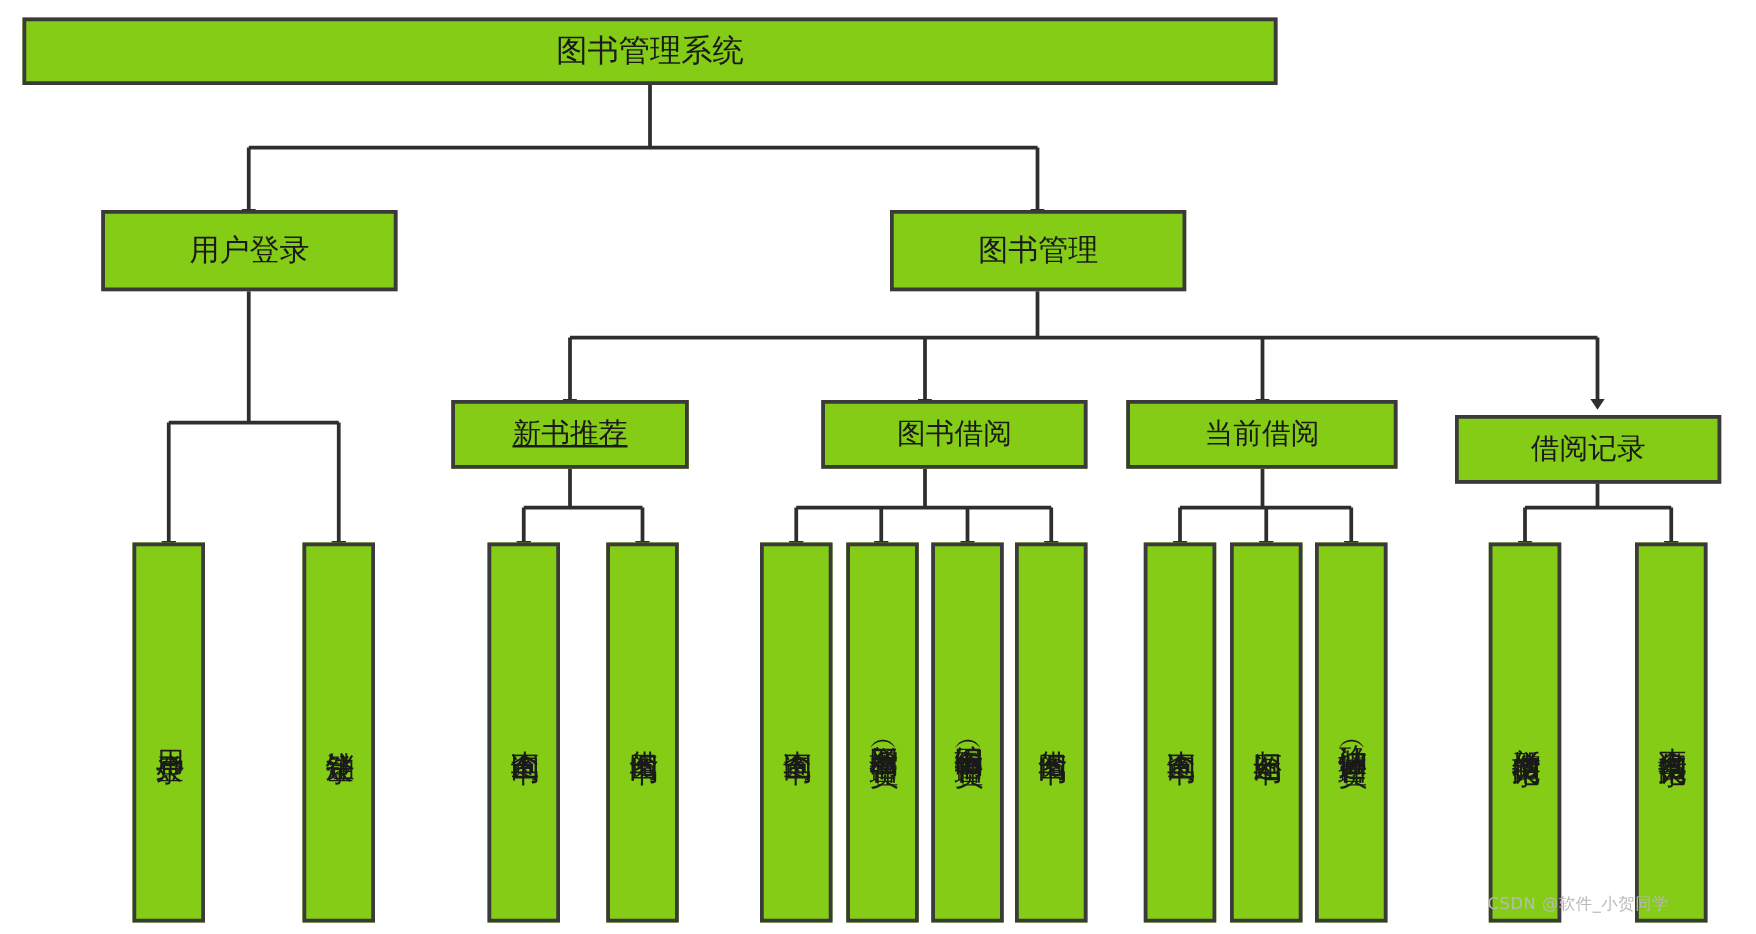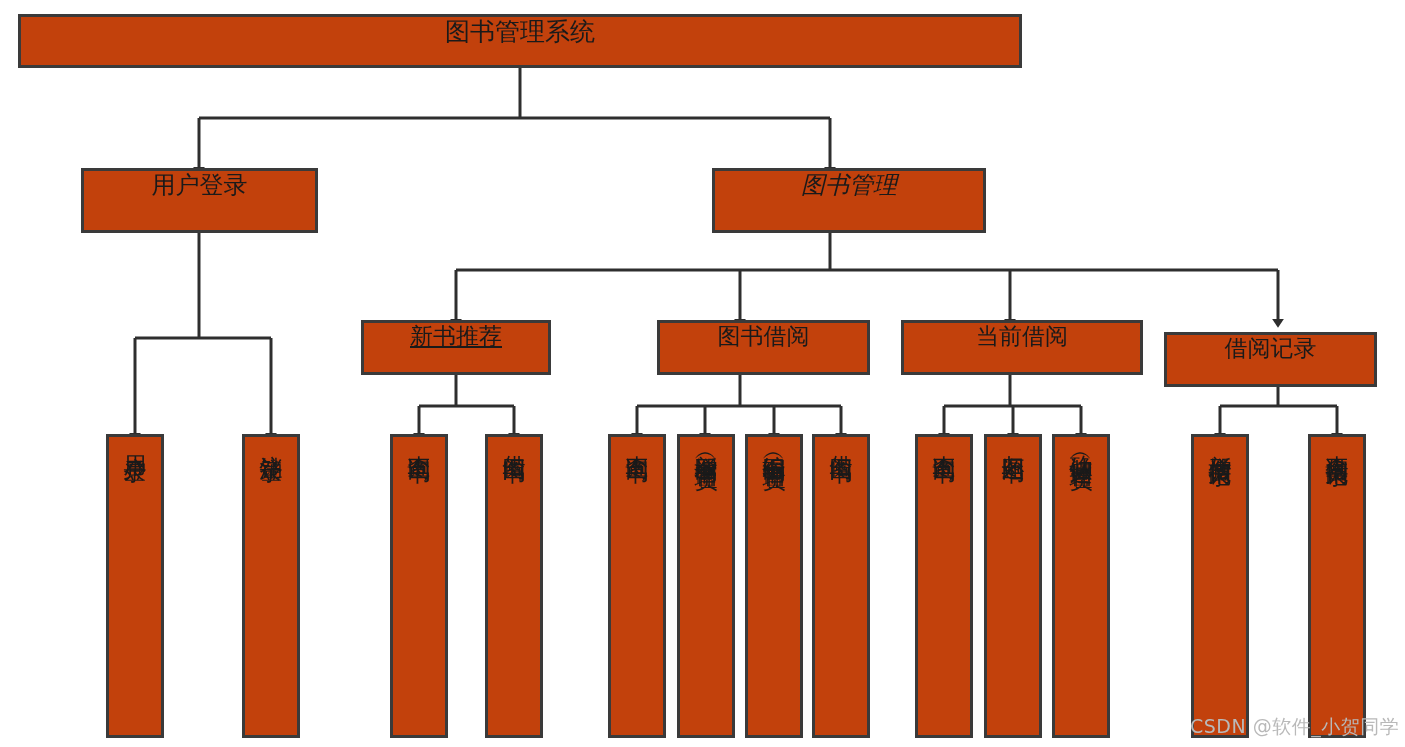--- a/index.html
+++ b/index.html
@@ -21,24 +21,24 @@
   #diagram-svg {
     position: absolute;
     left: 0;
     top: 0;
     width: 1405px;
     height: 747px;
   }
   .node {
     position: absolute;
     box-sizing: border-box;
-    background: #c2410c;
+    background: #84cc16;
     border: 3px solid #3a3a3a;
     display: flex;
-    align-items: flex-start;
+    align-items: center;
     justify-content: center;
     color: #1a1a1a;
     overflow: hidden;
   }
   .node.root       { font-size: 25px; }
   .node.level1     { font-size: 24px; }
   .node.level2     { font-size: 23px; }
   .node.leaf       { font-size: 23px; }
   .node-label {
     display: block;
@@ -48,21 +48,21 @@
   .node.leaf .node-label {
     writing-mode: vertical-rl;
     text-orientation: upright;
     letter-spacing: 2px;
     white-space: normal;
     max-height: 280px;
     text-align: center;
   }
   .watermark {
     position: absolute;
-    font-size: 19px;
+    font-size: 13px;
     color: #b9b9b9;
     white-space: nowrap;
     letter-spacing: 0.5px;
     pointer-events: none;
   }
 </style>
 </head>
 <body>
 
 <div id="diagram-root">
@@ -121,33 +121,33 @@
   </svg>
 
   <div class="node root" style="left:18px; top:14px; width:1004px; height:54px;">
     <span class="node-label">图书管理系统</span>
   </div>
 
   <div class="node level1" style="left:81px; top:168px; width:237px; height:65px;">
     <span class="node-label">用户登录</span>
   </div>
 
-  <div class="node level1" style="left:712px; top:168px; width:274px; height:65px;font-style:italic;">
+  <div class="node level1" style="left:712px; top:168px; width:237px; height:65px;">
     <span class="node-label">图书管理</span>
   </div>
 
   <div class="node level2" style="left:361px; top:320px; width:190px; height:55px;text-decoration:underline;">
     <span class="node-label">新书推荐</span>
   </div>
 
   <div class="node level2" style="left:657px; top:320px; width:213px; height:55px;">
     <span class="node-label">图书借阅</span>
   </div>
 
-  <div class="node level2" style="left:901px; top:320px; width:242px; height:55px;">
+  <div class="node level2" style="left:901px; top:320px; width:217px; height:55px;">
     <span class="node-label">当前借阅</span>
   </div>
 
   <div class="node level2" style="left:1164px; top:320px; width:213px; height:55px;margin-top:12px;">
     <span class="node-label">借阅记录</span>
   </div>
 
   <div class="node leaf" style="left:106px; top:434px; width:58px; height:304px;">
     <span class="node-label">用户登录</span>
   </div>

